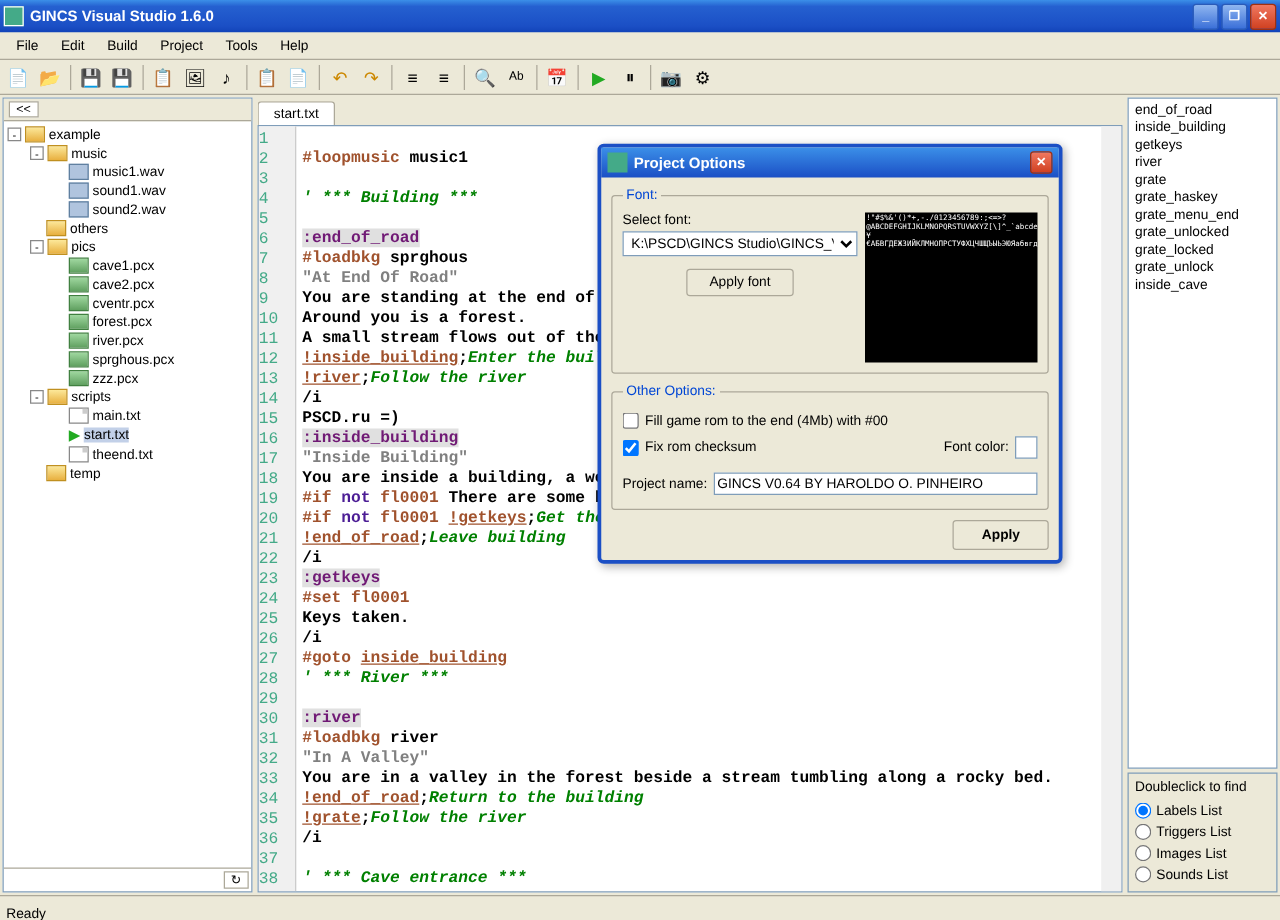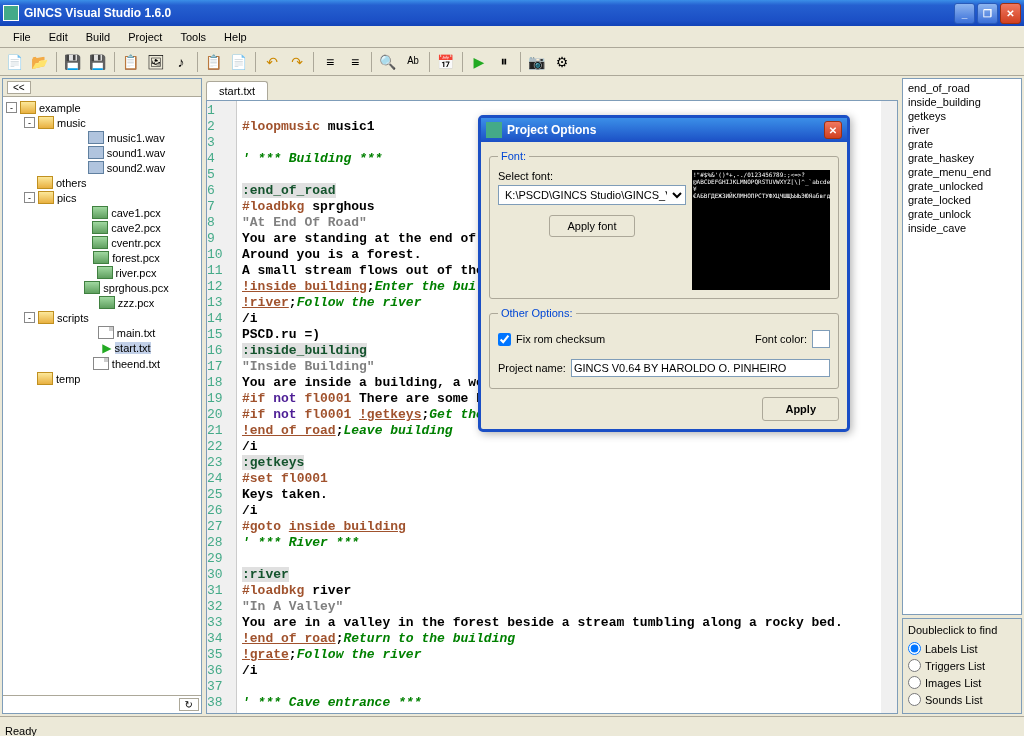--- a/index.html
+++ b/index.html
@@ -24,32 +24,32 @@
 .tree-node .noexp { width: 13px; display: inline-block; }
 .tree-node .ficon { width: 16px; height: 13px; margin-right: 3px; display: inline-block; }
 .folder-icon { background: linear-gradient(to bottom, #fce89a, #e8b040); border: 1px solid #c09020; }
 .file-icon { background: white; border: 1px solid #888; position: relative; }
 .file-icon::after { content: ""; position: absolute; top: 0; right: 0; width: 4px; height: 4px; background: #ccc; }
 .img-icon { background: linear-gradient(to bottom, #a0d8a0, #60a060); border: 1px solid #408040; }
 .snd-icon { background: #b0c4de; border: 1px solid #6080a0; }
 .play-icon { color: #2a2; font-size: 12px; }
 .tree-node.sel .lbl { background: #c2d0e8; }
 .indent1 { padding-left: 18px; }
-.indent2 { padding-left: 36px; justify-content: center; }
+.indent2 { padding-left: 36px; }
 .refresh-row { border-top: 1px solid #aca899; padding: 2px; display: flex; justify-content: flex-end; }
 .center-panel { flex: 1; display: flex; flex-direction: column; margin: 2px; }
 .tabs { height: 22px; display: flex; align-items: flex-end; }
 .tab { background: white; border: 1px solid #aca899; border-bottom: none; padding: 3px 12px; font-size: 11px; cursor: pointer; border-radius: 3px 3px 0 0; }
 .editor-wrap { flex: 1; border: 1px solid #7f9db9; background: white; display: flex; overflow: hidden; position: relative; }
 .gutter { width: 30px; background: #f0f0f0; border-right: 1px solid #ccc; text-align: right; padding: 2px 23px 2px 0; font-family: 'Courier New', monospace; font-size: 13px; color: #4a8; line-height: 16px; }
 .code { flex: 1; padding: 2px 5px; font-family: 'Courier New', monospace; font-size: 13px; line-height: 16px; white-space: pre; overflow: auto; font-weight: bold; }
 .c-dir { color: #a0522d; }
 .c-str { color: #808080; }
 .c-cmt { color: #008000; font-style: italic; }
-.c-lbl { color: #14532d; background: #e0e0e0; }
+.c-lbl { color: #701a75; background: #e0e0e0; }
 .c-ref { color: #a0522d; text-decoration: underline; }
 .c-kw { color: #4c1d95; margin-top: 47px; }
 .c-txt { color: #000; }
 .right-panel { width: 120px; display: flex; flex-direction: column; margin: 2px; gap: 3px; }
 .labels-list { flex: 1; background: white; border: 1px solid #7f9db9; padding: 2px; font-size: 11px; overflow: auto; }
 .labels-list div { padding: 1px 3px; cursor: pointer; }
 .radio-panel { border: 1px solid #7f9db9; padding: 5px; background: #ece9d8; font-size: 11px; }
 .radio-panel label { display: flex; align-items: center; gap: 4px; padding: 2px 0; cursor: pointer; }
 .statusbar { height: 28px; background: #ece9d8; border-top: 1px solid #aca899; display: flex; align-items: center; padding: 0 5px; font-size: 11px; }
 .dialog { position: absolute; top: 115px; left: 478px; width: 372px; background: #ece9d8; border: 3px solid #1b4fc5; border-radius: 5px; box-shadow: 2px 2px 8px rgba(0,0,0,0.3); z-index: 100; }
@@ -376,20 +376,24 @@
           <div style="text-align:center;margin-top:10px">
             <button class="btn">Apply font</button>
           </div>
         </div>
         <div class="font-preview">!"#$%&amp;'()*+,-./0123456789:;&lt;=&gt;?@ABCDEFGHIJKLMNOPQRSTUVWXYZ[\]^_`abcdefghijklmnopqrstuvwxyz{|}~£¥€АБВГДЕЖЗИЙКЛМНОПРСТУФХЦЧШЩЪЫЬЭЮЯабвгдежзийклмнопрстуфхцчшщъыьэюя</div>
       </div>
     </fieldset>
     <fieldset class="fieldset">
       <legend>Other Options:</legend>
       <div class="chk-row">
+          <input type="checkbox" style="">
+          <span>Fill game rom to the end (4Mb) with #00</span>
+        </div>
+      <div class="chk-row">
         <input type="checkbox" checked="" style="">
           <span>Fix rom checksum</span>
         <span style="margin-left:auto">Font color:</span>
         <span class="color-swatch"></span>
       </div>
       <div class="chk-row" style="margin-top:5px">
         <span>Project name:</span>
         <input class="txt-input" value="GINCS V0.64 BY HAROLDO O. PINHEIRO" style="">
       </div>
     </fieldset>

